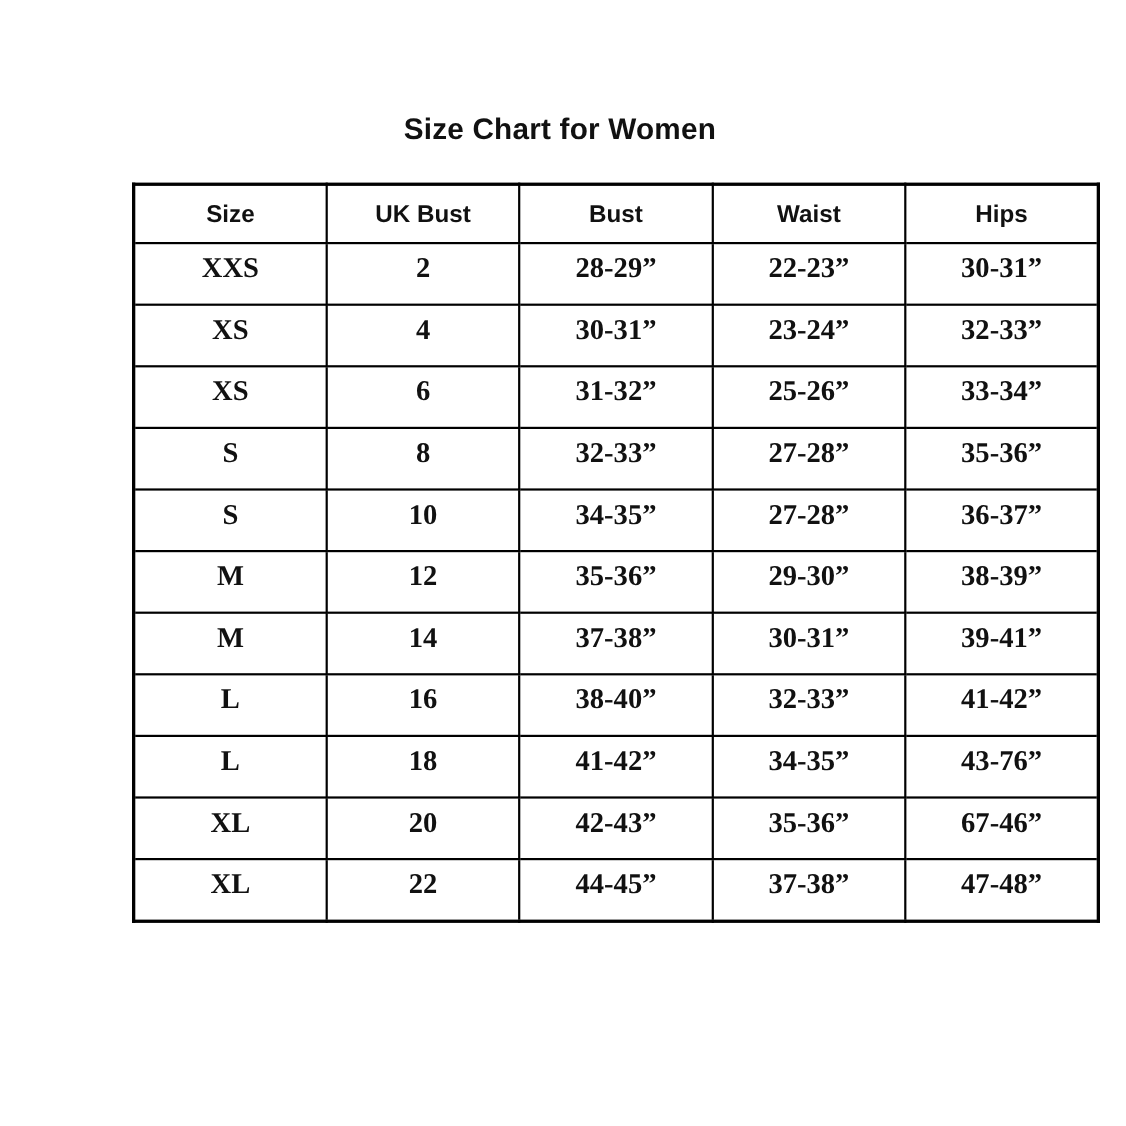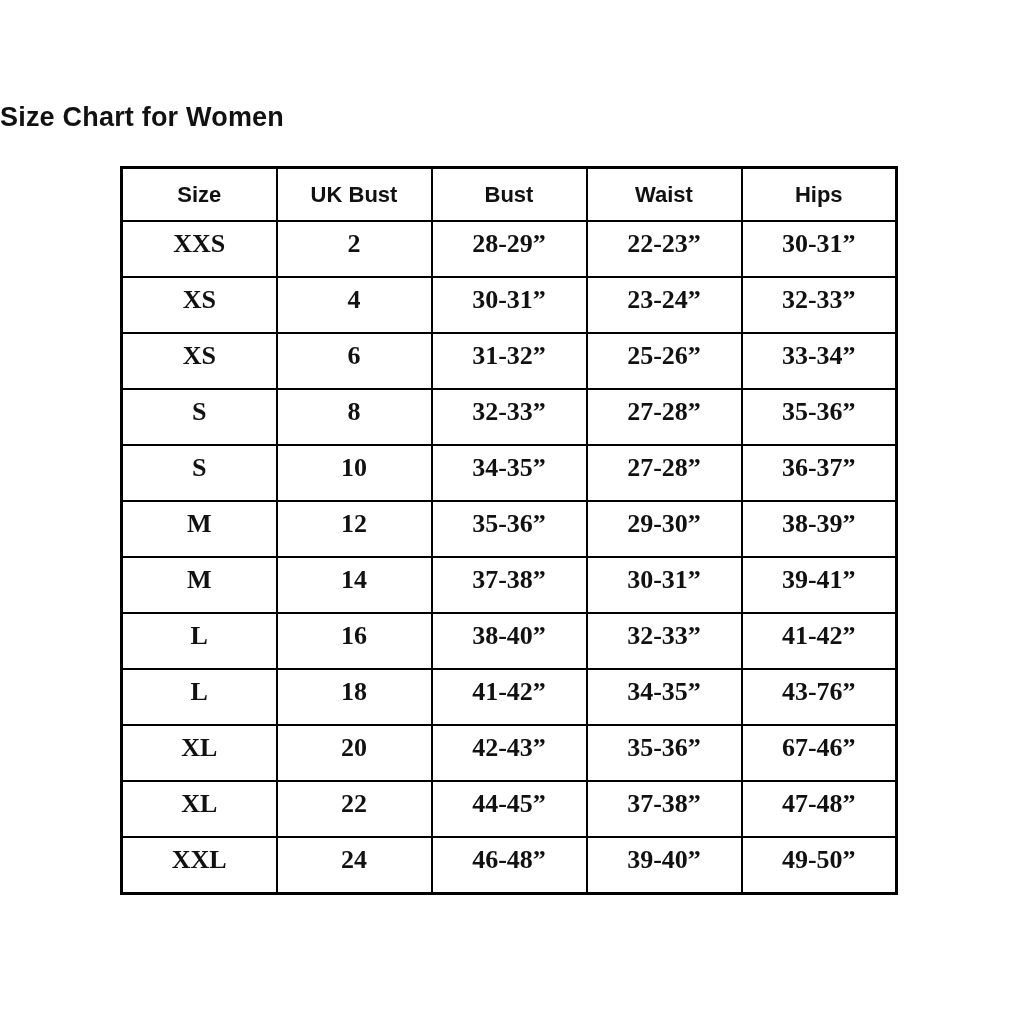--- a/index.html
+++ b/index.html
@@ -14,30 +14,31 @@
     background: #ffffff;
     font-family: "Liberation Sans", sans-serif;
     color: #111111;
     overflow: hidden;
   }
   .title {
     position: absolute;
     top: 102px;
     left: 0;
     width: 1018px;
+    text-align: center;
     font-size: 27px;
     font-weight: bold;
     letter-spacing: 0.2px;
     color: #111111;
   }
   table.size-table {
     position: absolute;
     top: 166px;
     left: 120px;
-    width: 778px;
+    width: 880px;
     border-collapse: collapse;
     table-layout: fixed;
     border: 3px solid #000000;
   }
   table.size-table th,
   table.size-table td {
     border: 2px solid #000000;
     text-align: center;
     vertical-align: middle;
     font-weight: bold;
@@ -146,23 +147,16 @@
           <td>35-36”</td>
           <td>67-46”</td>
         </tr>
         <tr>
           <td>XL</td>
           <td>22</td>
           <td>44-45”</td>
           <td>37-38”</td>
           <td>47-48”</td>
         </tr>
-        <tr>
-          <td>XXL</td>
-          <td>24</td>
-          <td>46-48”</td>
-          <td>39-40”</td>
-          <td>49-50”</td>
-        </tr>
       </tbody>
   </table>
 
 </div>
 
 </body></html>

